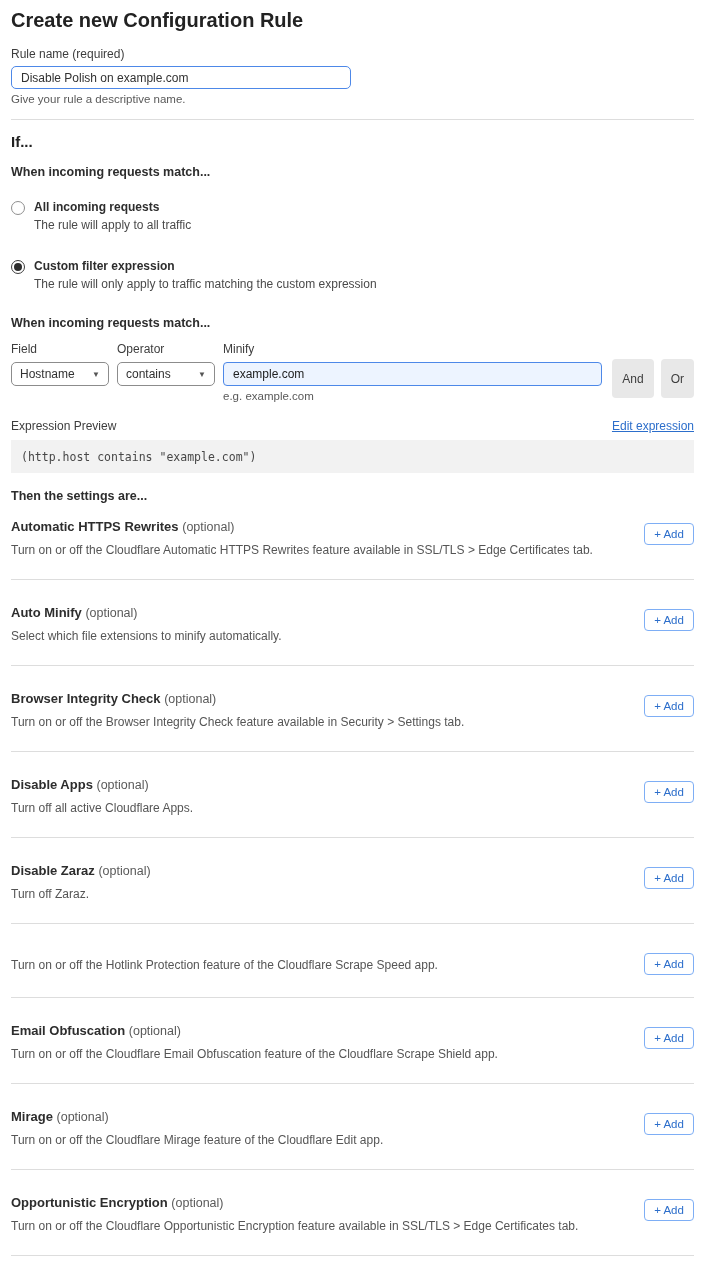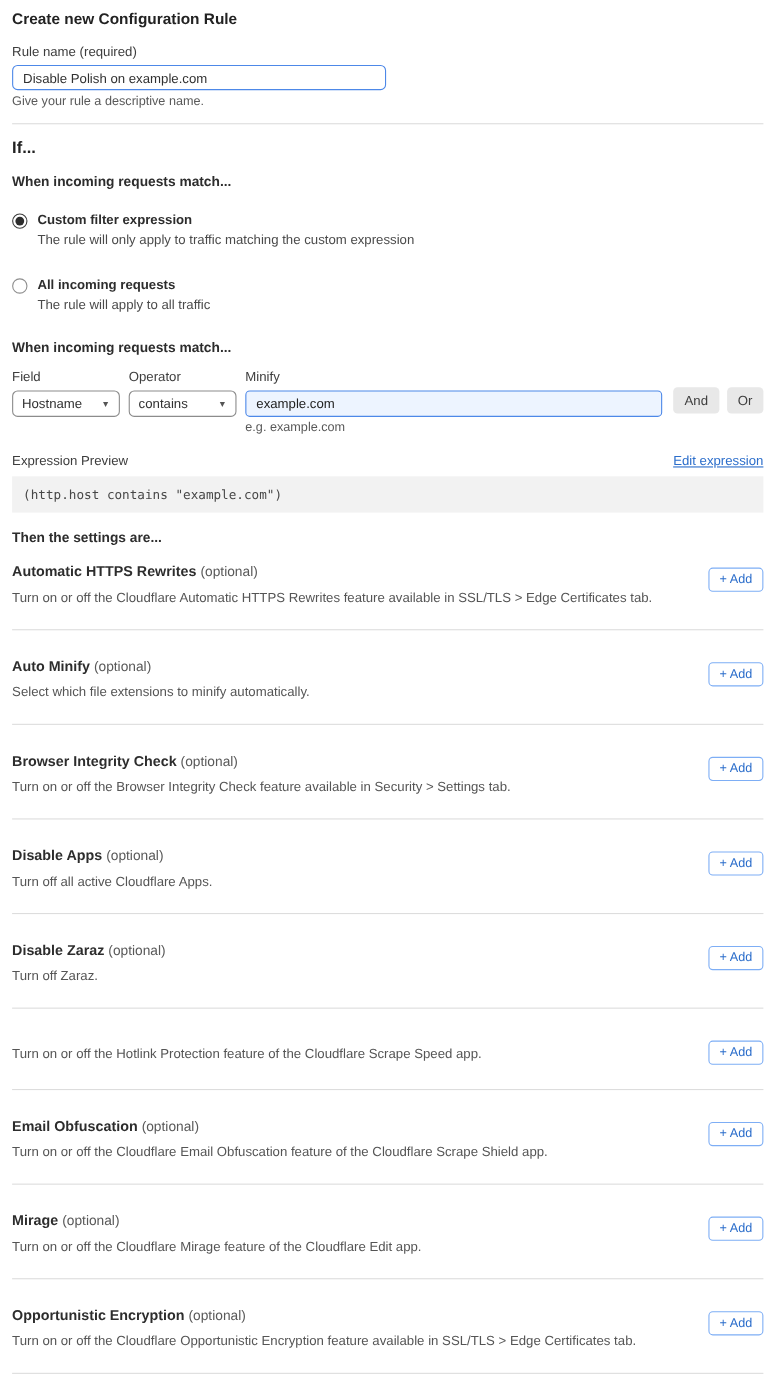--- a/index.html
+++ b/index.html
@@ -1,20 +1,20 @@
 <!DOCTYPE html>
 <html><head>
 <meta charset="utf-8">
 <style>
   * { box-sizing: border-box; margin: 0; padding: 0; }
   html,body { width: 705px; background: #fff; font-family: "Liberation Sans", sans-serif; color: #313131; }
   body { height: 1272px; overflow: hidden; }
   .container { padding: 9px 11px 0 11px; }
 
-  .page-title { font-size: 14px; font-weight: 700; color: #222; }
+  .page-title { font-size: 20px; font-weight: 700; color: #222; }
 
   .field-label { font-size: 12px; color: #3d3d3d; }
   .rule-name-label { margin-top: 15px; }
   .rule-name-input {
     margin-top: 5px; display: block; width: 340px; height: 23px;
     border: 1px solid #4d88e8; border-radius: 5px; padding: 0 9px;
     font-size: 12px; color: #313131; font-family: "Liberation Sans", sans-serif;
     outline: none; background: #fff;
   }
   .helper-text { margin-top: 4px; font-size: 11.5px; color: #595959; }
@@ -49,21 +49,21 @@
     padding: 0 8px; font-size: 12px; color: #313131; cursor: pointer;
   }
   .select-arrow { font-size: 8px; color: #555; }
   .value-input {
     height: 24px; width: 100%; background: #edf4ff; border: 1px solid #4d88e8;
     border-radius: 4px; padding: 0 9px; font-size: 12px; color: #222;
     font-family: "Liberation Sans", sans-serif; outline: none;
   }
   .col-btns { flex-direction: row !important; margin-left: 10px; padding-top: 17px; gap: 7px; }
   .gray-btn {
-    height: 24px; padding: 0 10px; background: #e8e8e8; border: none; border-radius: 4px;
+    height: 39px; padding: 0 10px; background: #e8e8e8; border: none; border-radius: 4px;
     font-size: 12px; color: #3d3d3d; font-family: "Liberation Sans", sans-serif; cursor: pointer;
   }
 
   .preview-row { margin-top: 17px; display: flex; justify-content: space-between; align-items: baseline; }
   .edit-link { font-size: 12px; color: #2c6ecb; text-decoration: underline; cursor: pointer; }
   .code-block {
     margin-top: 7px; height: 33px; background: #f2f2f2; display: flex; align-items: center;
     padding: 0 10px; font-family: "DejaVu Sans Mono", monospace; font-size: 11.5px; color: #474747;
   }
 
@@ -94,31 +94,31 @@
   <input class="rule-name-input" value="Disable Polish on example.com" style="">
   <div class="helper-text">Give your rule a descriptive name.</div>
 
   <hr class="divider">
 
   <div class="if-heading">If...</div>
   <div class="match-heading">When incoming requests match...</div>
 
   <div class="radio-group">
     <div class="radio-row">
+      <span class="radio-circle"></span>
+      <div>
+        <div class="radio-label">All incoming requests</div>
+        <div class="radio-desc">The rule will apply to all traffic</div>
+      </div>
+    </div>
+    <div class="radio-row">
       <span class="radio-circle selected"></span>
       <div>
         <div class="radio-label">Custom filter expression</div>
         <div class="radio-desc">The rule will only apply to traffic matching the custom expression</div>
-      </div>
-    </div>
-    <div class="radio-row">
-      <span class="radio-circle"></span>
-      <div>
-        <div class="radio-label">All incoming requests</div>
-        <div class="radio-desc">The rule will apply to all traffic</div>
       </div>
     </div>
   </div>
 
   <div class="match-heading builder-heading">When incoming requests match...</div>
 
   <div class="builder">
     <div class="col col-field">
       <span class="field-label">Field</span>
       <div class="fake-select">

